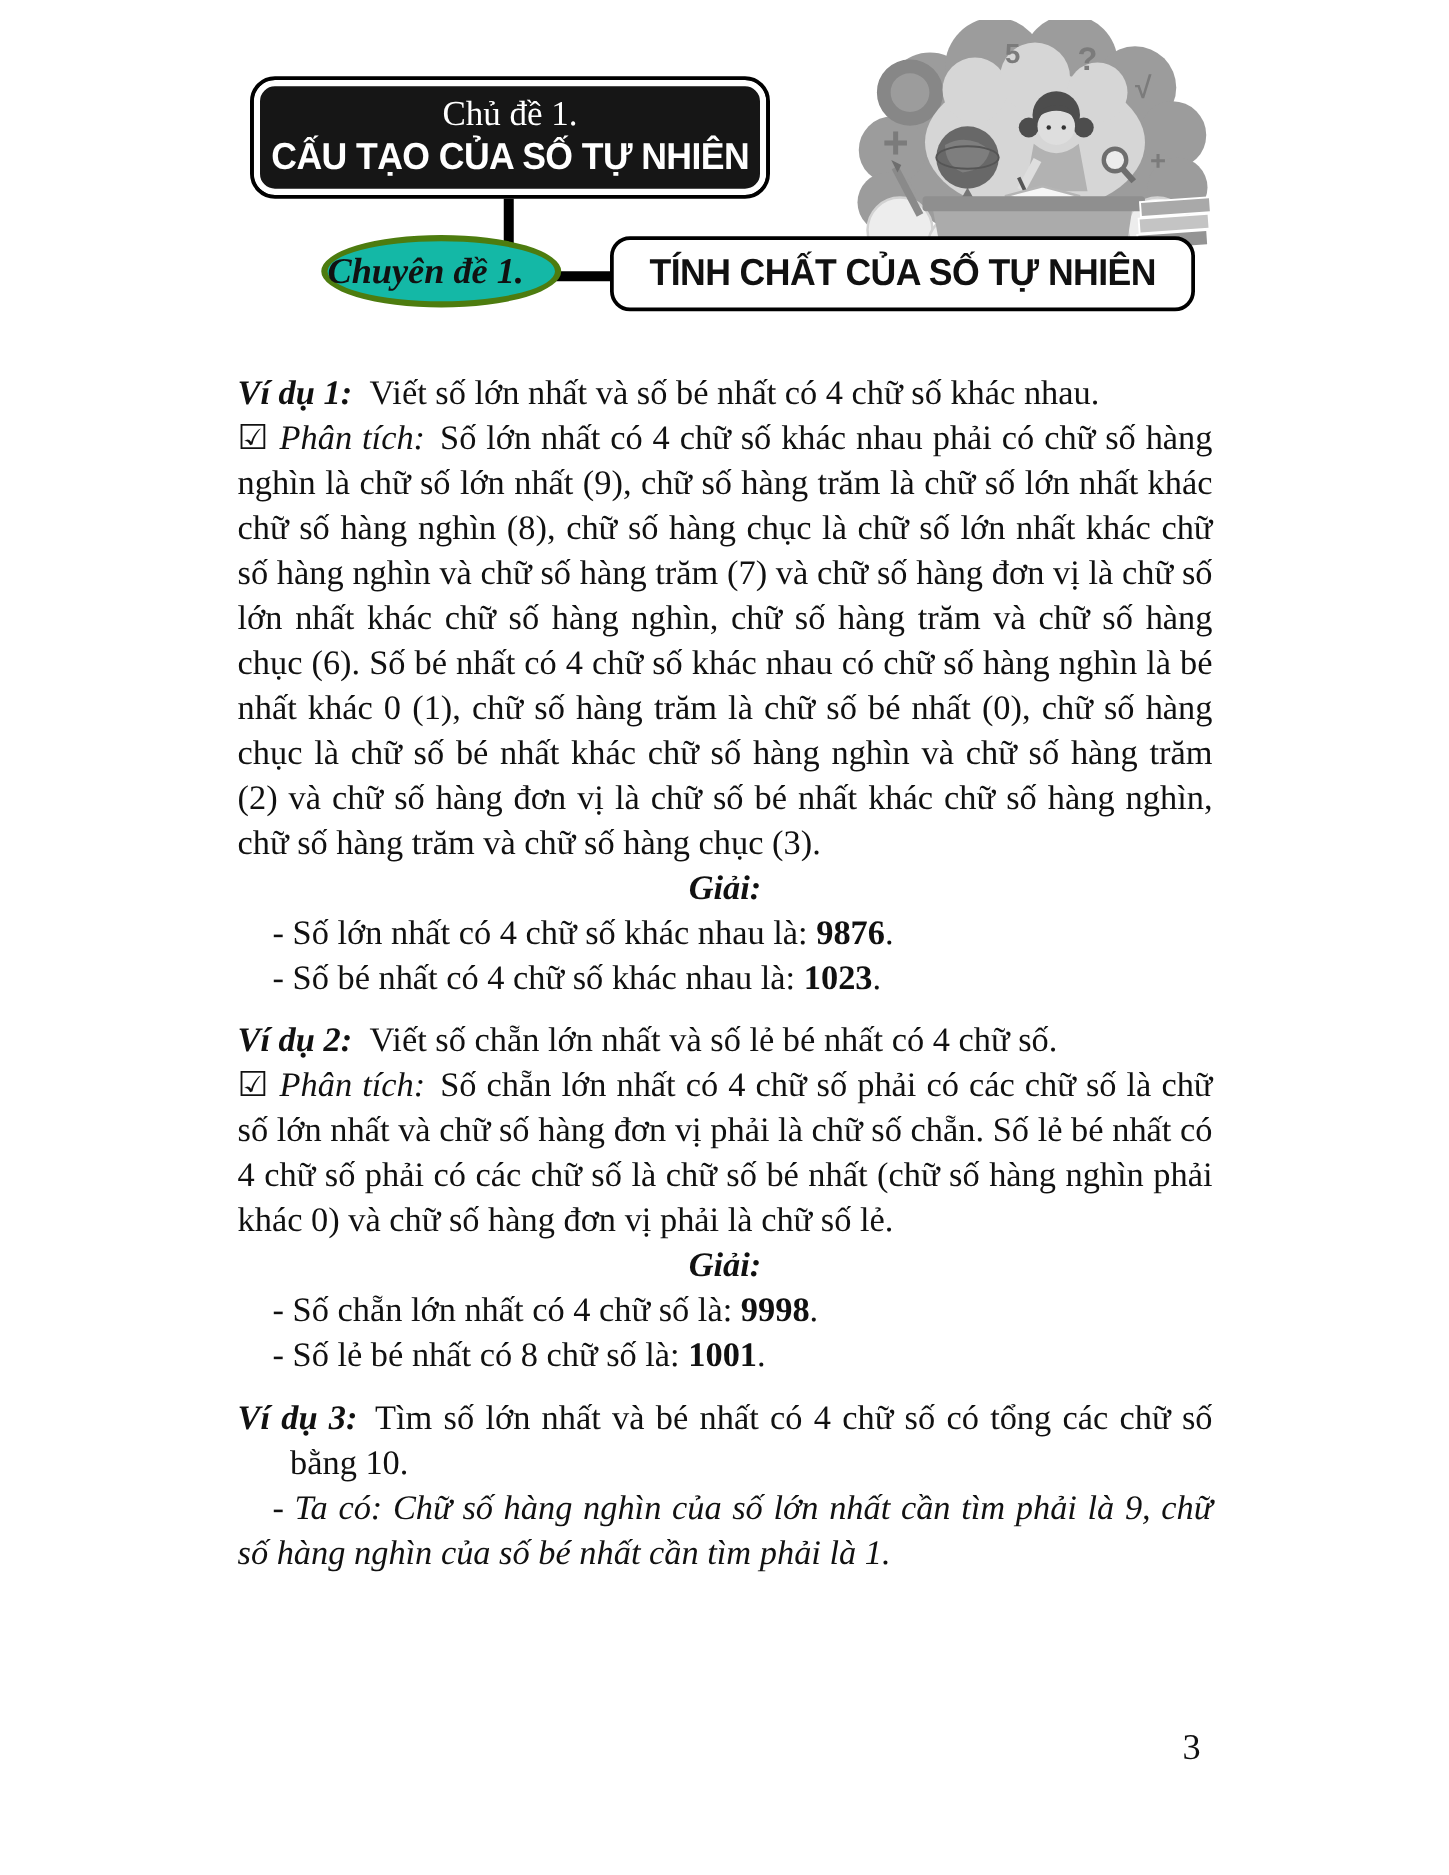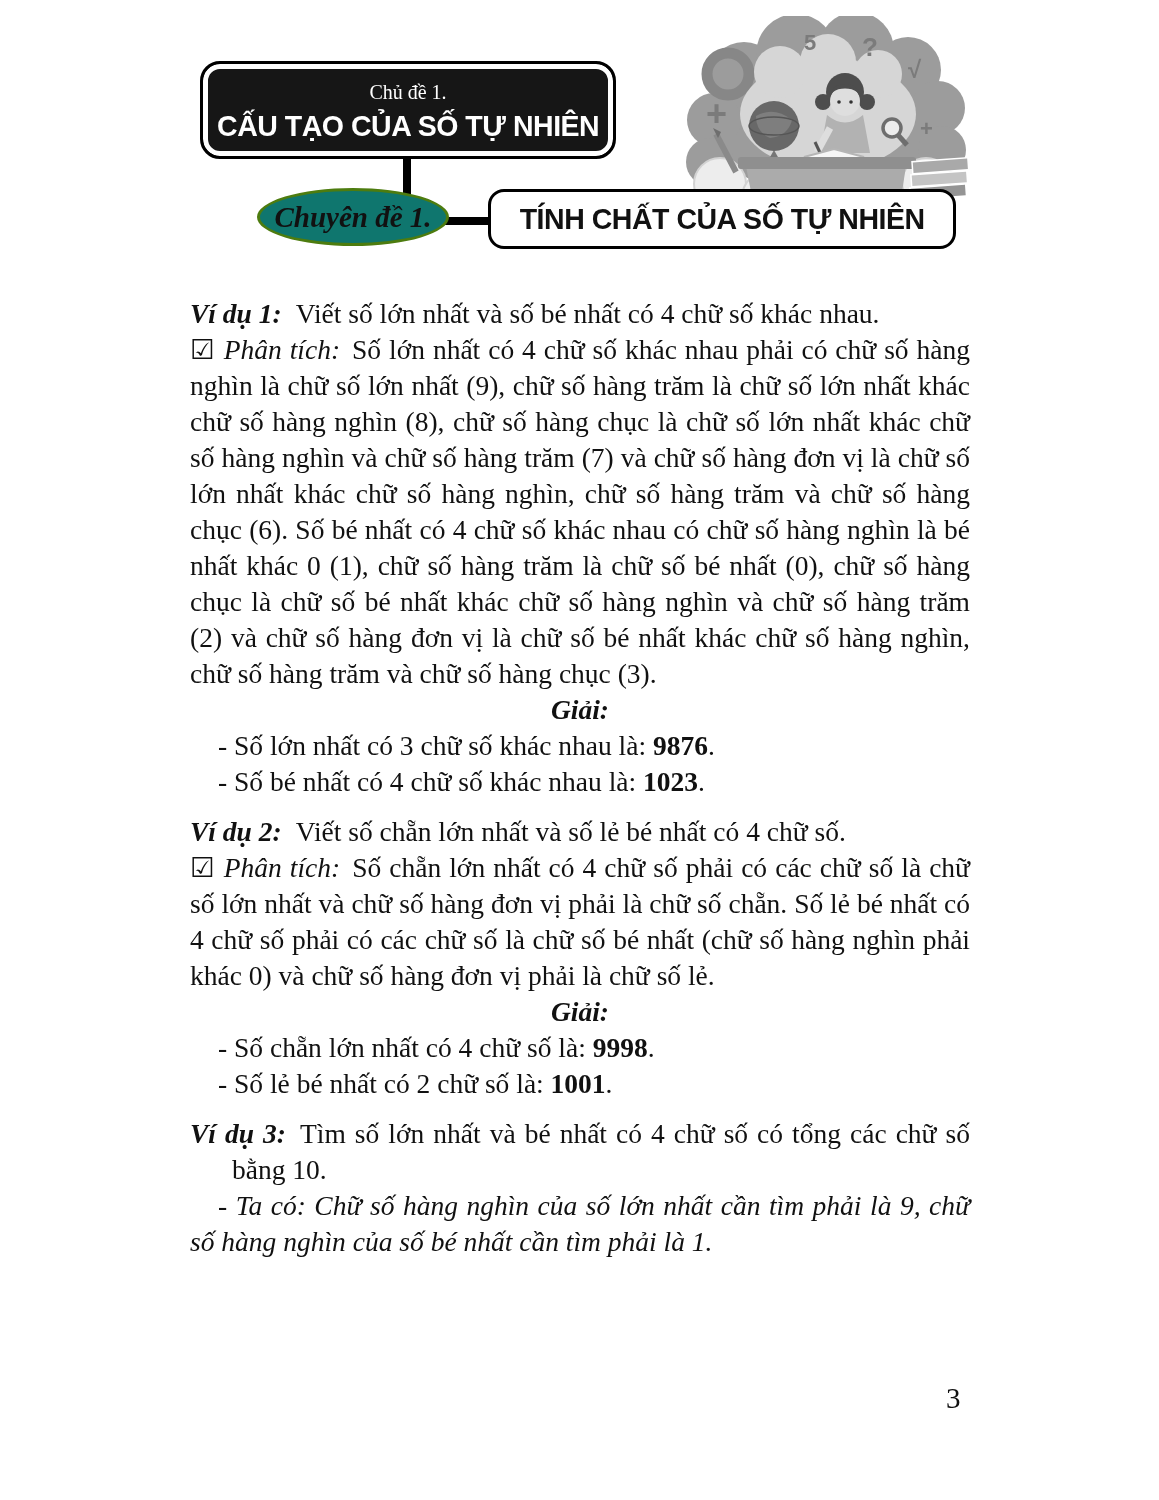--- a/index.html
+++ b/index.html
@@ -22,44 +22,44 @@
     border: 3px solid #000;
     border-radius: 20px;
     box-shadow: inset 0 0 0 5px #fff;
     display: flex; flex-direction: column;
     align-items: center; justify-content: center;
     z-index: 3;
   }
   .topic-label {
     color: #fff;
     font-family: "Liberation Serif", serif;
-    font-size: 20px; line-height: 32px;
+    font-size: 28px; line-height: 32px;
   }
   .topic-title {
     color: #fff;
     font-family: "Liberation Sans", sans-serif;
     font-weight: bold; font-size: 30px; line-height: 36px;
     letter-spacing: -0.5px;
     transform: scaleX(0.95);
   }
   .conn-v {
     position: absolute; left: 403px; top: 159px;
     width: 8px; height: 60px; background: #000; z-index: 1;
   }
   .conn-h {
     position: absolute; left: 428px; top: 217px;
     width: 64px; height: 8px; background: #000; z-index: 1;
   }
   .unit-ellipse {
     position: absolute; left: 257px; top: 188px;
     width: 192px; height: 58px;
-    background: #0f766e;
-    border: 3px solid #4d7c0f;
+    background: #14b8a6;
+    border: 5px solid #4d7c0f;
     border-radius: 50%;
-    display: flex; align-items: center; justify-content: center;
+    display: flex; align-items: center; 
     z-index: 2;
   }
   .unit-ellipse span {
     font-family: "Liberation Serif", serif;
     font-weight: bold; font-style: italic; font-size: 29px;
   }
   .unit-box {
     position: absolute; left: 488px; top: 189px;
     width: 468px; height: 60px;
     background: #fff;
@@ -215,40 +215,40 @@
 
     <div class="example">
       <p class="problem">
         <span class="vd-label">Ví dụ 1:</span><span>Viết số lớn nhất và số bé nhất có 4 chữ số khác nhau.</span>
       </p>
       <p class="analysis">
         <span class="checkbox">☑</span><span class="analysis-label">Phân tích:</span><span>Số lớn nhất có 4 chữ số khác nhau phải có chữ số hàng nghìn là chữ số lớn nhất (9), chữ số hàng trăm là chữ số lớn nhất khác chữ số hàng nghìn (8), chữ số hàng chục là chữ số lớn nhất khác chữ số hàng nghìn và chữ số hàng trăm (7) và chữ số hàng đơn vị là chữ số lớn nhất khác chữ số hàng nghìn, chữ số hàng trăm và chữ số hàng chục (6). Số bé nhất có 4 chữ số khác nhau có chữ số hàng nghìn là bé nhất khác 0 (1), chữ số hàng trăm là chữ số bé nhất (0), chữ số hàng chục là chữ số bé nhất khác chữ số hàng nghìn và chữ số hàng trăm (2) và chữ số hàng đơn vị là chữ số bé nhất khác chữ số hàng nghìn, chữ số hàng trăm và chữ số hàng chục (3).</span>
       </p>
       <p class="giai">Giải:</p>
       <p class="sol">
-        <span>- Số lớn nhất có 3 chữ số khác nhau là: </span><span class="answer">9876</span><span>.</span>
+        <span>- Số lớn nhất có 4 chữ số khác nhau là: </span><span class="answer">9876</span><span>.</span>
       </p>
       <p class="sol">
         <span>- Số bé nhất có 4 chữ số khác nhau là: </span><span class="answer">1023</span><span>.</span>
       </p>
     </div>
 
     <div class="example">
       <p class="problem">
         <span class="vd-label">Ví dụ 2:</span><span>Viết số chẵn lớn nhất và số lẻ bé nhất có 4 chữ số.</span>
       </p>
       <p class="analysis">
         <span class="checkbox">☑</span><span class="analysis-label">Phân tích:</span><span>Số chẵn lớn nhất có 4 chữ số phải có các chữ số là chữ số lớn nhất và chữ số hàng đơn vị phải là chữ số chẵn. Số lẻ bé nhất có 4 chữ số phải có các chữ số là chữ số bé nhất (chữ số hàng nghìn phải khác 0) và chữ số hàng đơn vị phải là chữ số lẻ.</span>
       </p>
       <p class="giai">Giải:</p>
       <p class="sol">
         <span>- Số chẵn lớn nhất có 4 chữ số là: </span><span class="answer">9998</span><span>.</span>
       </p>
       <p class="sol">
-        <span>- Số lẻ bé nhất có 2 chữ số là: </span><span class="answer">1001</span><span>.</span>
+        <span>- Số lẻ bé nhất có 8 chữ số là: </span><span class="answer">1001</span><span>.</span>
       </p>
     </div>
 
     <div class="example">
       <p class="problem">
         <span class="vd-label">Ví dụ 3:</span><span>Tìm số lớn nhất và bé nhất có 4 chữ số có tổng các chữ số bằng 10.</span>
       </p>
       <p class="note">- Ta có: Chữ số hàng nghìn của số lớn nhất cần tìm phải là 9, chữ số hàng nghìn của số bé nhất cần tìm phải là 1.</p>
     </div>
 

